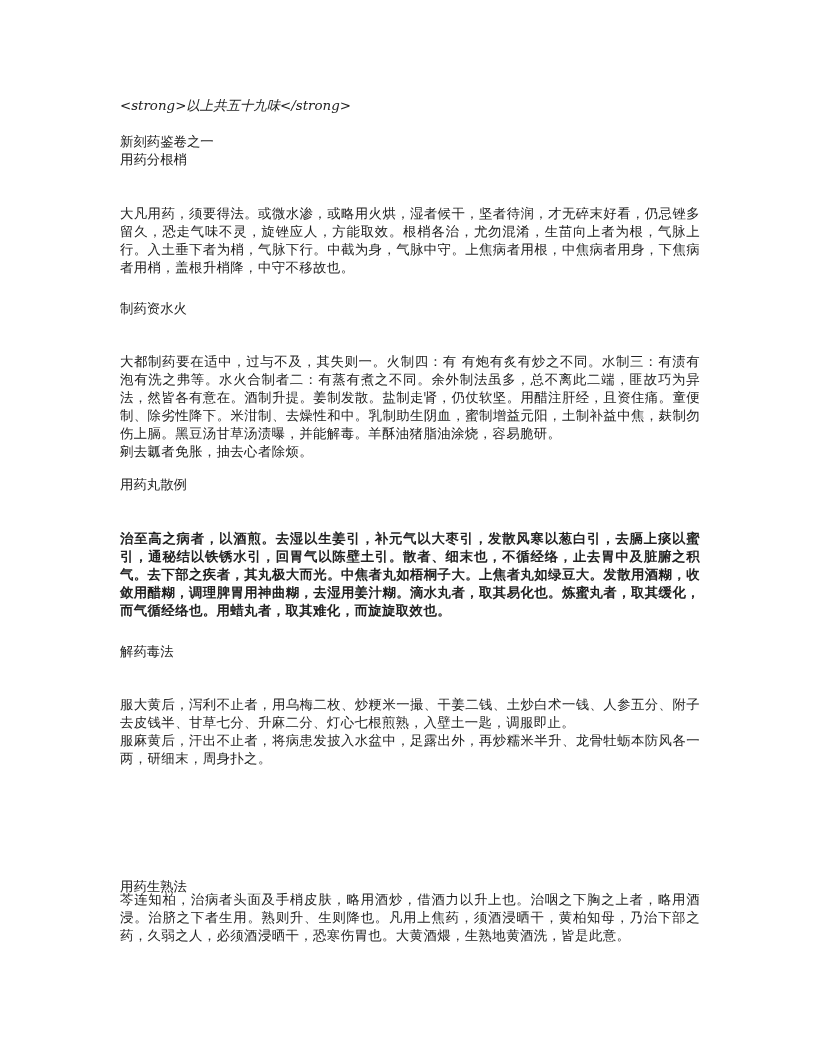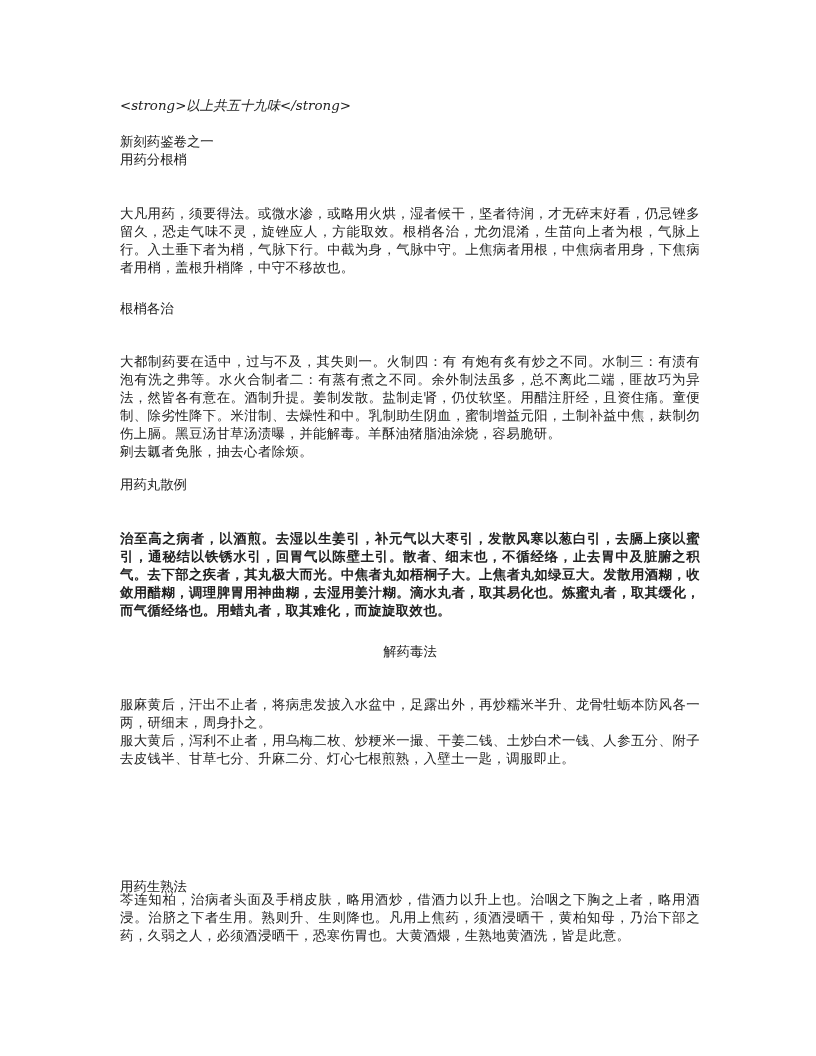--- a/index.html
+++ b/index.html
@@ -29,40 +29,40 @@
   <div class="blk" style="top:133px;">
     <div>新刻药鉴卷之一</div>
     <div>用药分根梢</div>
   </div>
 
   <div class="blk para" style="top:205px;">
     <div>大凡用药，须要得法。或微水渗，或略用火烘，湿者候干，坚者待润，才无碎末好看，仍忌锉多留久，恐走气味不灵，旋锉应人，方能取效。根梢各治，尤勿混淆，生苗向上者为根，气脉上行。入土垂下者为梢，气脉下行。中截为身，气脉中守。上焦病者用根，中焦病者用身，下焦病者用梢，盖根升梢降，中守不移故也。</div>
   </div>
 
   <div class="blk" style="top:300px;">
-    <span>根梢各治</span>
+    <span>制药资水火</span>
   </div>
   <div class="blk para" style="top:353px;">
     <div>大都制药要在适中，过与不及，其失则一。火制四：有 有炮有炙有炒之不同。水制三：有渍有泡有洗之弗等。水火合制者二：有蒸有煮之不同。余外制法虽多，总不离此二端，匪故巧为异法，然皆各有意在。酒制升提。姜制发散。盐制走肾，仍仗软坚。用醋注肝经，且资住痛。童便制、除劣性降下。米泔制、去燥性和中。乳制助生阴血，蜜制增益元阳，土制补益中焦，麸制勿伤上膈。黑豆汤甘草汤渍曝，并能解毒。羊酥油猪脂油涂烧，容易脆研。</div>
     <div>剜去瓤者免胀，抽去心者除烦。</div>
   </div>
 
   <div class="blk" style="top:476px;">
     <span>用药丸散例</span>
   </div>
   <div class="blk para" style="top:529px;font-weight:bold;">
     <div>治至高之病者，以酒煎。去湿以生姜引，补元气以大枣引，发散风寒以葱白引，去膈上痰以蜜引，通秘结以铁锈水引，回胃气以陈壁土引。散者、细末也，不循经络，止去胃中及脏腑之积气。去下部之疾者，其丸极大而光。中焦者丸如梧桐子大。上焦者丸如绿豆大。发散用酒糊，收敛用醋糊，调理脾胃用神曲糊，去湿用姜汁糊。滴水丸者，取其易化也。炼蜜丸者，取其缓化，而气循经络也。用蜡丸者，取其难化，而旋旋取效也。</div>
   </div>
 
-  <div class="blk" style="top:643px;text-align:center;">
+  <div class="blk" style="top:643px;">
     <span>解药毒法</span>
   </div>
   <div class="blk para" style="top:696px;">
+    <div>服大黄后，泻利不止者，用乌梅二枚、炒粳米一撮、干姜二钱、土炒白术一钱、人参五分、附子去皮钱半、甘草七分、升麻二分、灯心七根煎熟，入壁土一匙，调服即止。</div>
     <div>服麻黄后，汗出不止者，将病患发披入水盆中，足露出外，再炒糯米半升、龙骨牡蛎本防风各一两，研细末，周身扑之。</div>
-    <div>服大黄后，泻利不止者，用乌梅二枚、炒粳米一撮、干姜二钱、土炒白术一钱、人参五分、附子去皮钱半、甘草七分、升麻二分、灯心七根煎熟，入壁土一匙，调服即止。</div>
   </div>
 
   <div class="blk" style="top:838px;margin-top:40px;">
     <span>用药生熟法</span>
   </div>
   <div class="blk para" style="top:891px;">
     <div>芩连知柏，治病者头面及手梢皮肤，略用酒炒，借酒力以升上也。治咽之下胸之上者，略用酒浸。治脐之下者生用。熟则升、生则降也。凡用上焦药，须酒浸晒干，黄柏知母，乃治下部之药，久弱之人，必须酒浸晒干，恐寒伤胃也。大黄酒煨，生熟地黄酒洗，皆是此意。</div>
   </div>
 
 </div>

